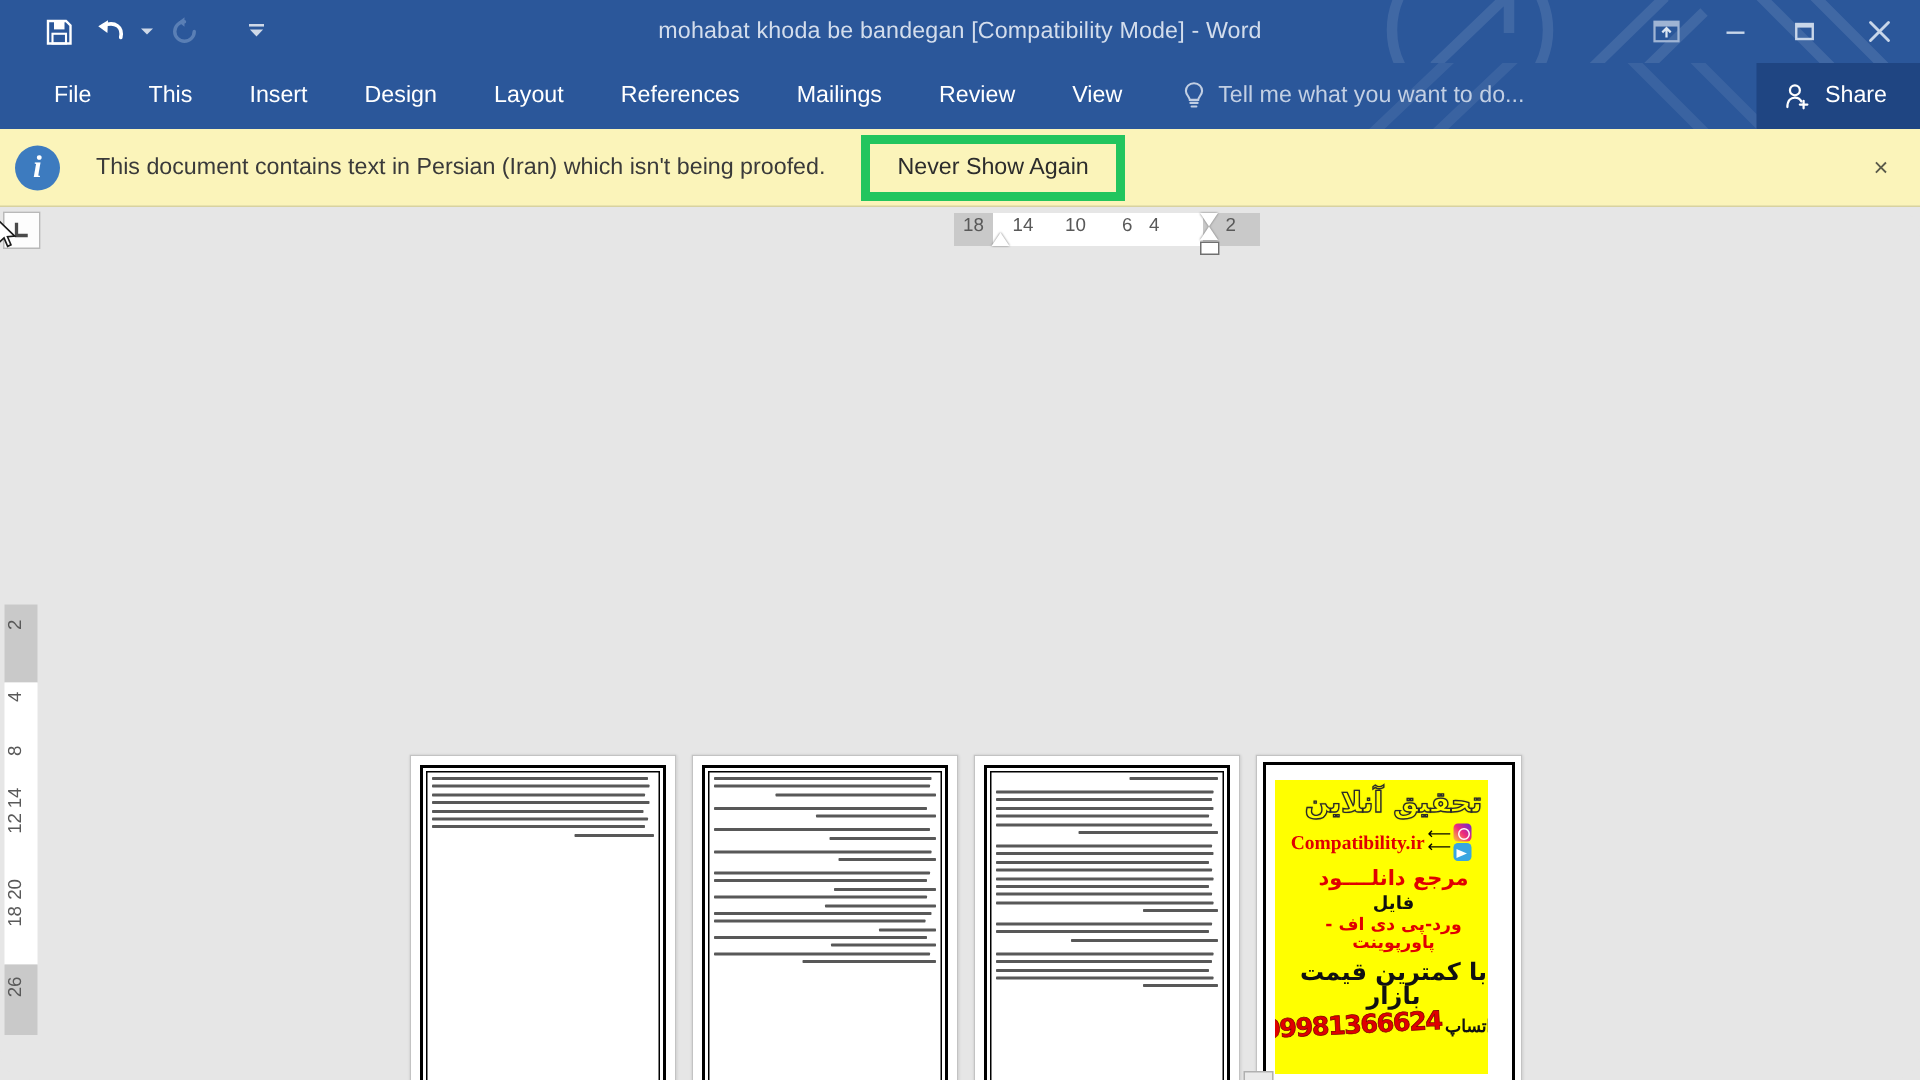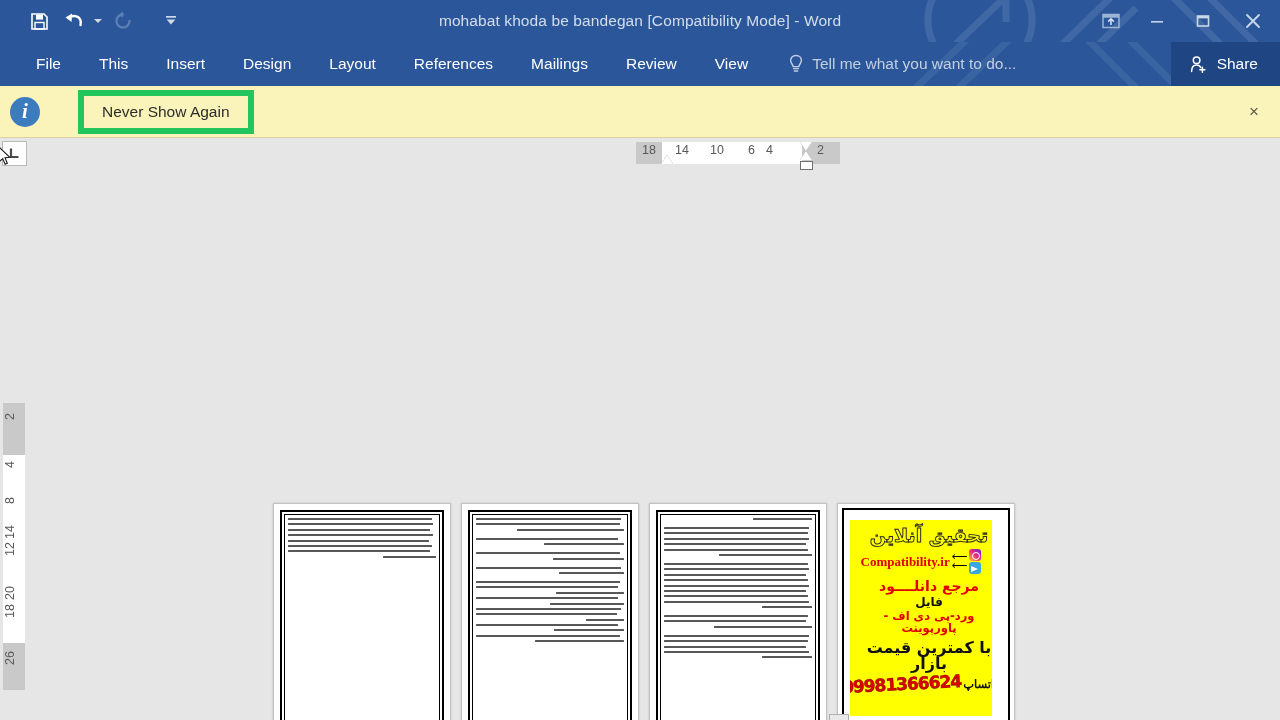--- a/index.html
+++ b/index.html
@@ -551,20 +551,21 @@
       <circle cx="7.6" cy="5.2" r="3.3" fill="none" stroke="#ffffff" stroke-width="1.5"></circle>
       <path d="M2.6 16.4 C2.6 11.8 5 10 7.6 10 C9.4 10 11 10.9 11.9 12.6" fill="none" stroke="#ffffff" stroke-width="1.5" stroke-linecap="round"></path>
       <path d="M13.4 12.2 L13.4 17.2 M10.9 14.7 L15.9 14.7" stroke="#ffffff" stroke-width="1.5" stroke-linecap="round"></path>
     </svg>
     <span>Share</span>
   </div>
 </div>
 
 <div class="notifbar">
   <div class="notif-icon">i</div>
+  <div class="notif-text">This document contains text in Persian (Iran) which isn't being proofed.</div>
   <button class="notif-btn">Never Show Again</button>
   <div class="notif-close">×</div>
 </div>
 
 <div class="workspace">
 
   <div class="hruler">
     <div class="hruler-track"></div>
     <div class="hruler-white"></div>
 

